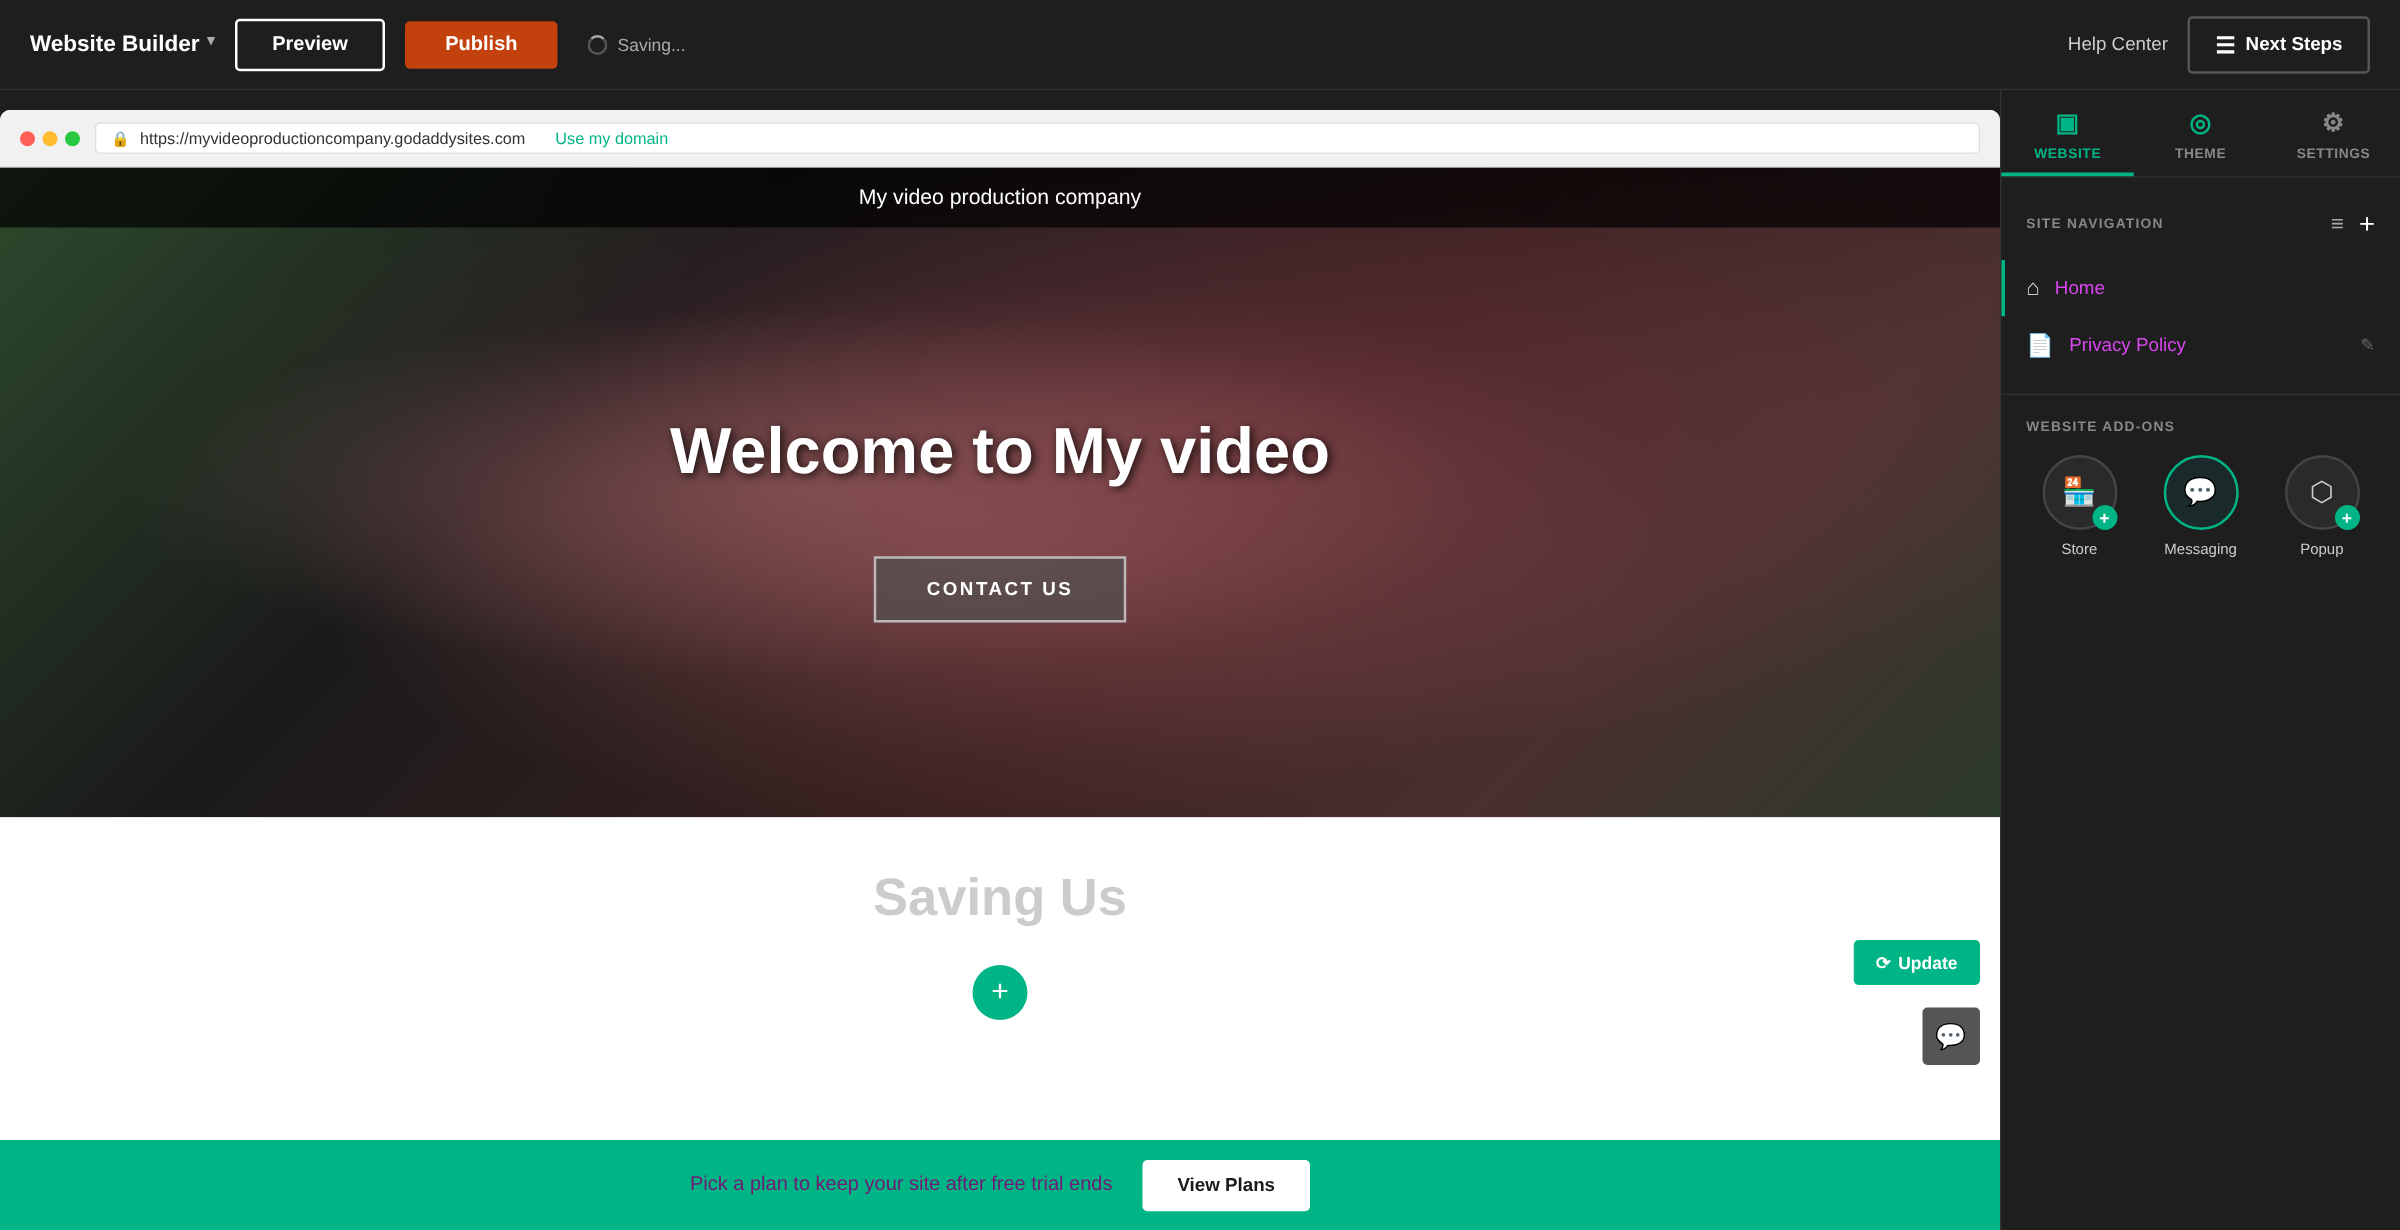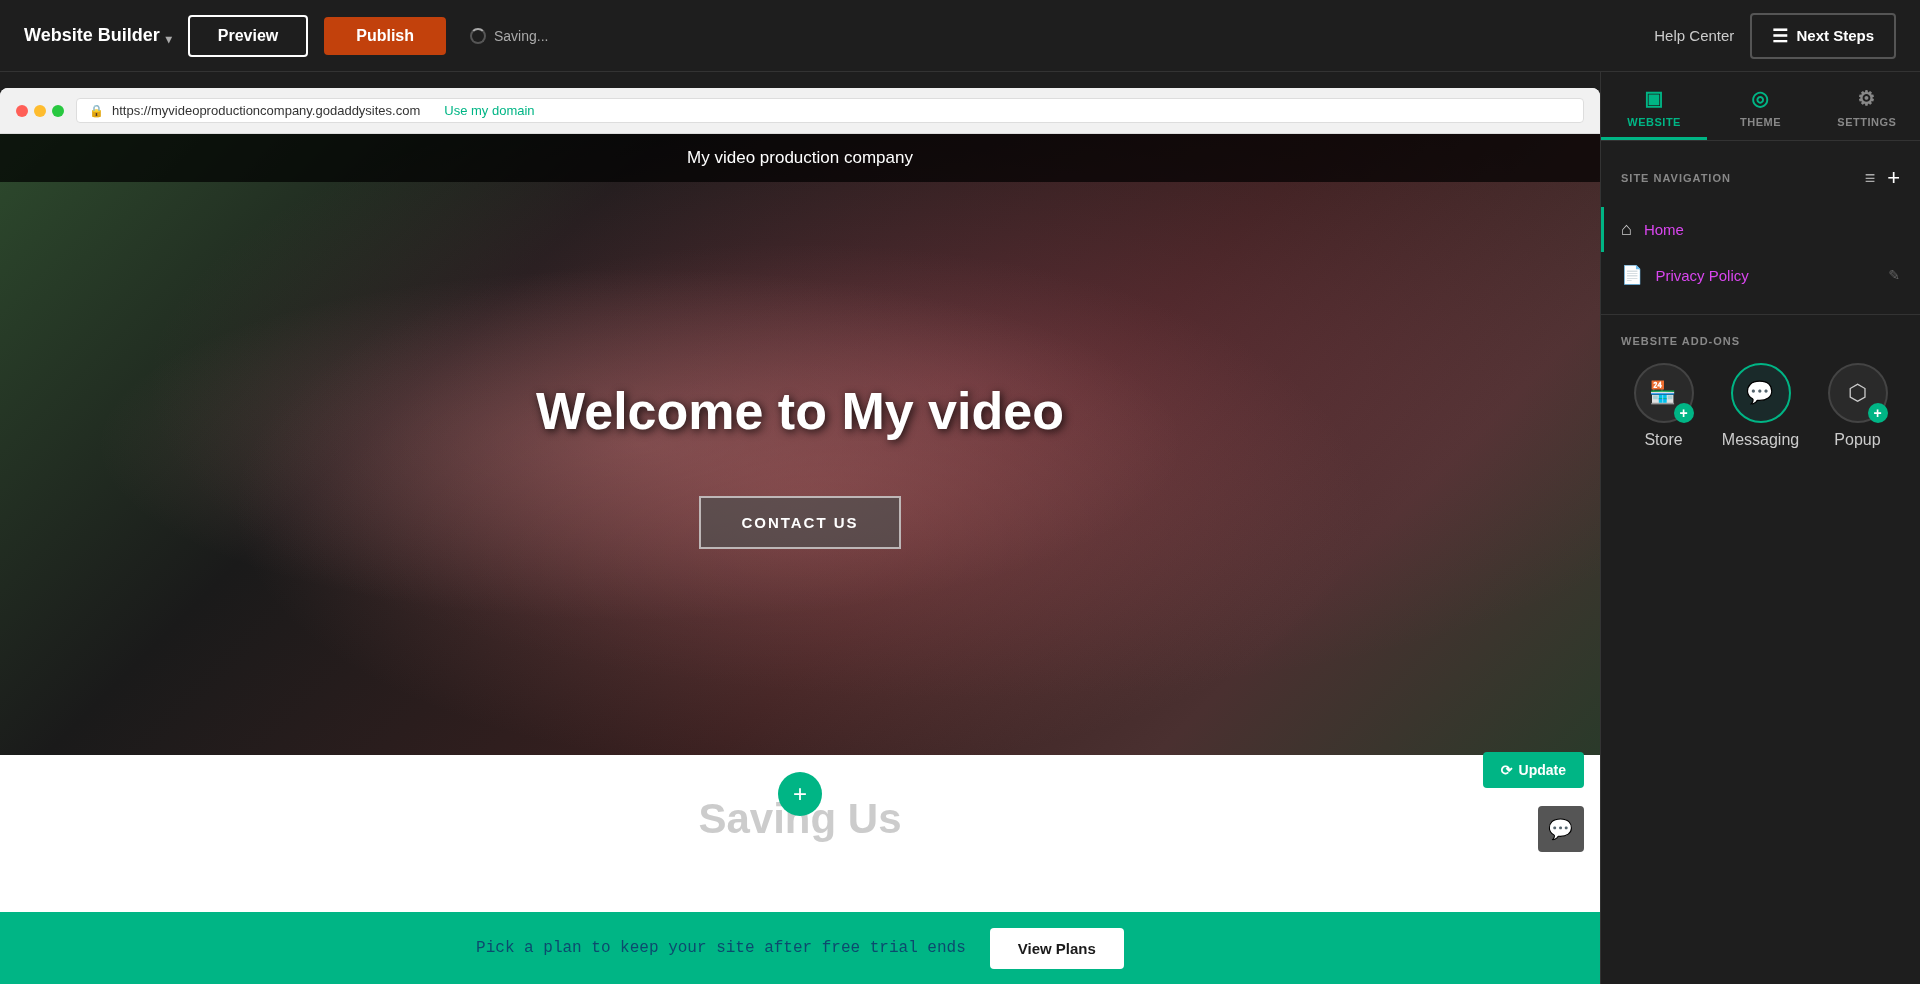--- a/index.html
+++ b/index.html
@@ -14,21 +14,21 @@
       padding: 0 24px;
       gap: 16px;
       flex-shrink: 0;
       border-bottom: 1px solid #333;
     }
     .brand-title {
       color: #fff;
       font-size: 18px;
       font-weight: 600;
       display: flex;
-      align-items: flex-end;
+      align-items: flex-start;
       gap: 6px;
       cursor: pointer;
     }
     .brand-title .chevron { font-size: 12px; color: #aaa; }
     .btn-preview {
       background: transparent;
       border: 2px solid #fff;
       color: #fff;
       padding: 10px 28px;
       font-size: 16px;
@@ -137,21 +137,21 @@
       flex: 1;
       overflow: hidden;
       position: relative;
       display: flex;
       flex-direction: column;
     }
 
     
     .hero-section {
       position: relative;
-      height: 621px;
+      height: 520px;
       overflow: hidden;
       flex-shrink: 0;
     }
     .hero-overlay-text {
       position: absolute;
       top: 0;
       left: 0;
       right: 0;
       background: rgba(0,0,0,0.7);
       text-align: center;
@@ -273,23 +273,22 @@
       border: none;
       color: #fff;
       font-size: 20px;
       cursor: pointer;
       display: flex;
       align-items: center;
       justify-content: center;
       z-index: 10;
     }
     .bottom-banner-text {
-      color: #0c4a6e;
+      color: #701a75;
       font-size: 16px;
-      font-family: Liberation Mono, monospace;
     }
     .btn-view-plans {
       background: #fff;
       border: none;
       color: #1a1a1a;
       padding: 12px 28px;
       font-size: 15px;
       font-weight: 700;
       border-radius: 4px;
       cursor: pointer;
@@ -438,21 +437,21 @@
       border-radius: 50%;
       display: flex;
       align-items: center;
       justify-content: center;
       font-size: 14px;
       color: #fff;
       font-weight: 700;
     }
     .addon-label {
       color: #ccc;
-      font-size: 16px;
+      font-size: 12px;
     }
 
     
     .canvas-wrapper {
       flex: 1;
       position: relative;
       overflow: hidden;
       display: flex;
       flex-direction: column;
     }

